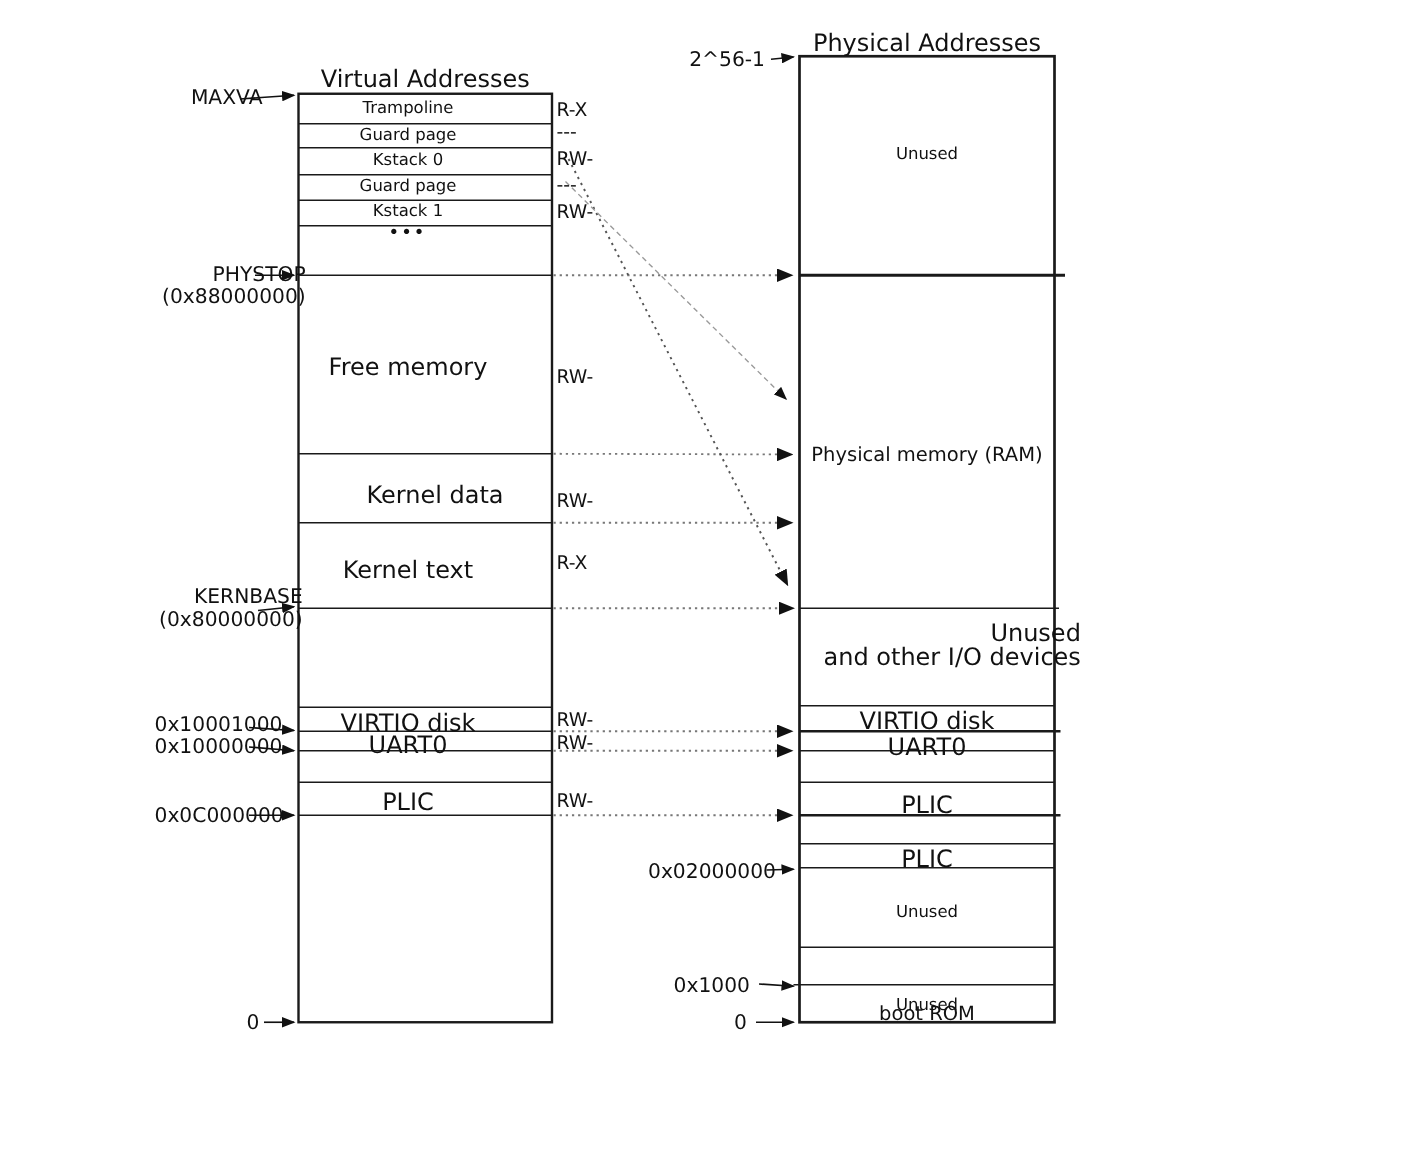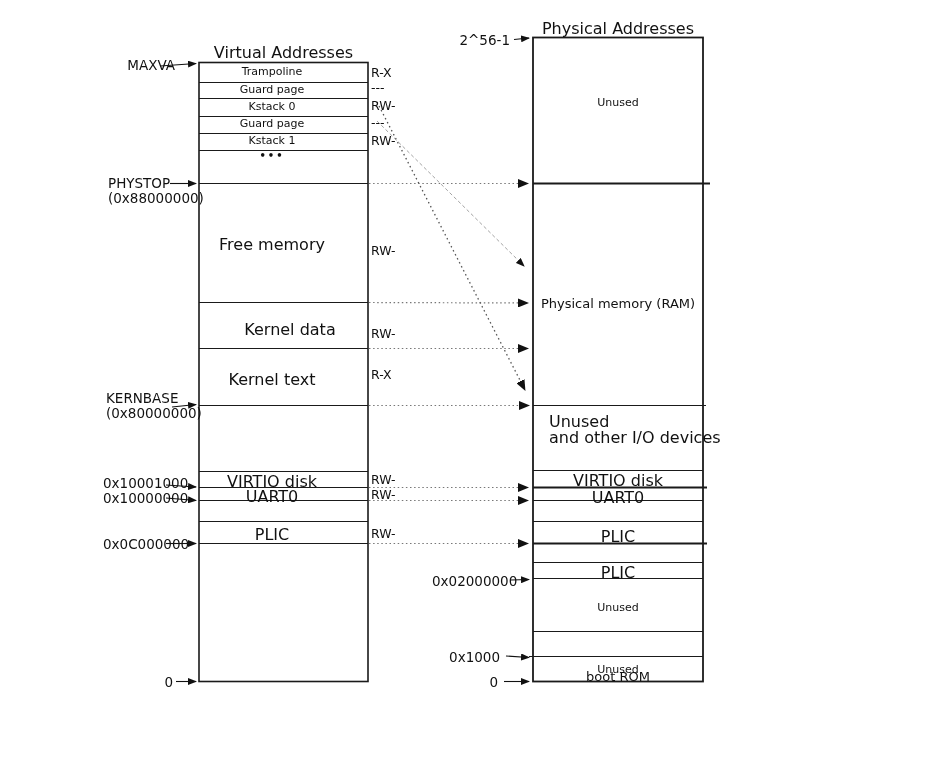--- a/index.html
+++ b/index.html
@@ -5,21 +5,21 @@
   html,body { margin:0; padding:0; background:#ffffff; }
   #canvas {
     position:relative;
     width:943px; height:766px;
     background:#ffffff;
     font-family:"DejaVu Sans", sans-serif;
     color:#111111;
     overflow:hidden;
   }
   #wires { position:absolute; left:0; top:0; width:943px; height:766px; }
-  .lbl { position:absolute; white-space:nowrap; }
+  .lbl { position:absolute; white-space:nowrap;text-align:right; }
   .row-label { text-align:center; width:146px; left:199px; }
   .prow-label { text-align:center; width:170px; left:533px; }
   .addr { font-size:13.5px; }
   .addr-r { text-align:right; }
   .perm { font-size:12.5px; left:371px; }
   .boxtitle { font-size:16px; }
   .fs11 { font-size:11px; }
   .fs12 { font-size:16px; }
   .fs13 { font-size:13px; }
   .dots { font-size:10px; letter-spacing:2px; font-weight:bold; }

